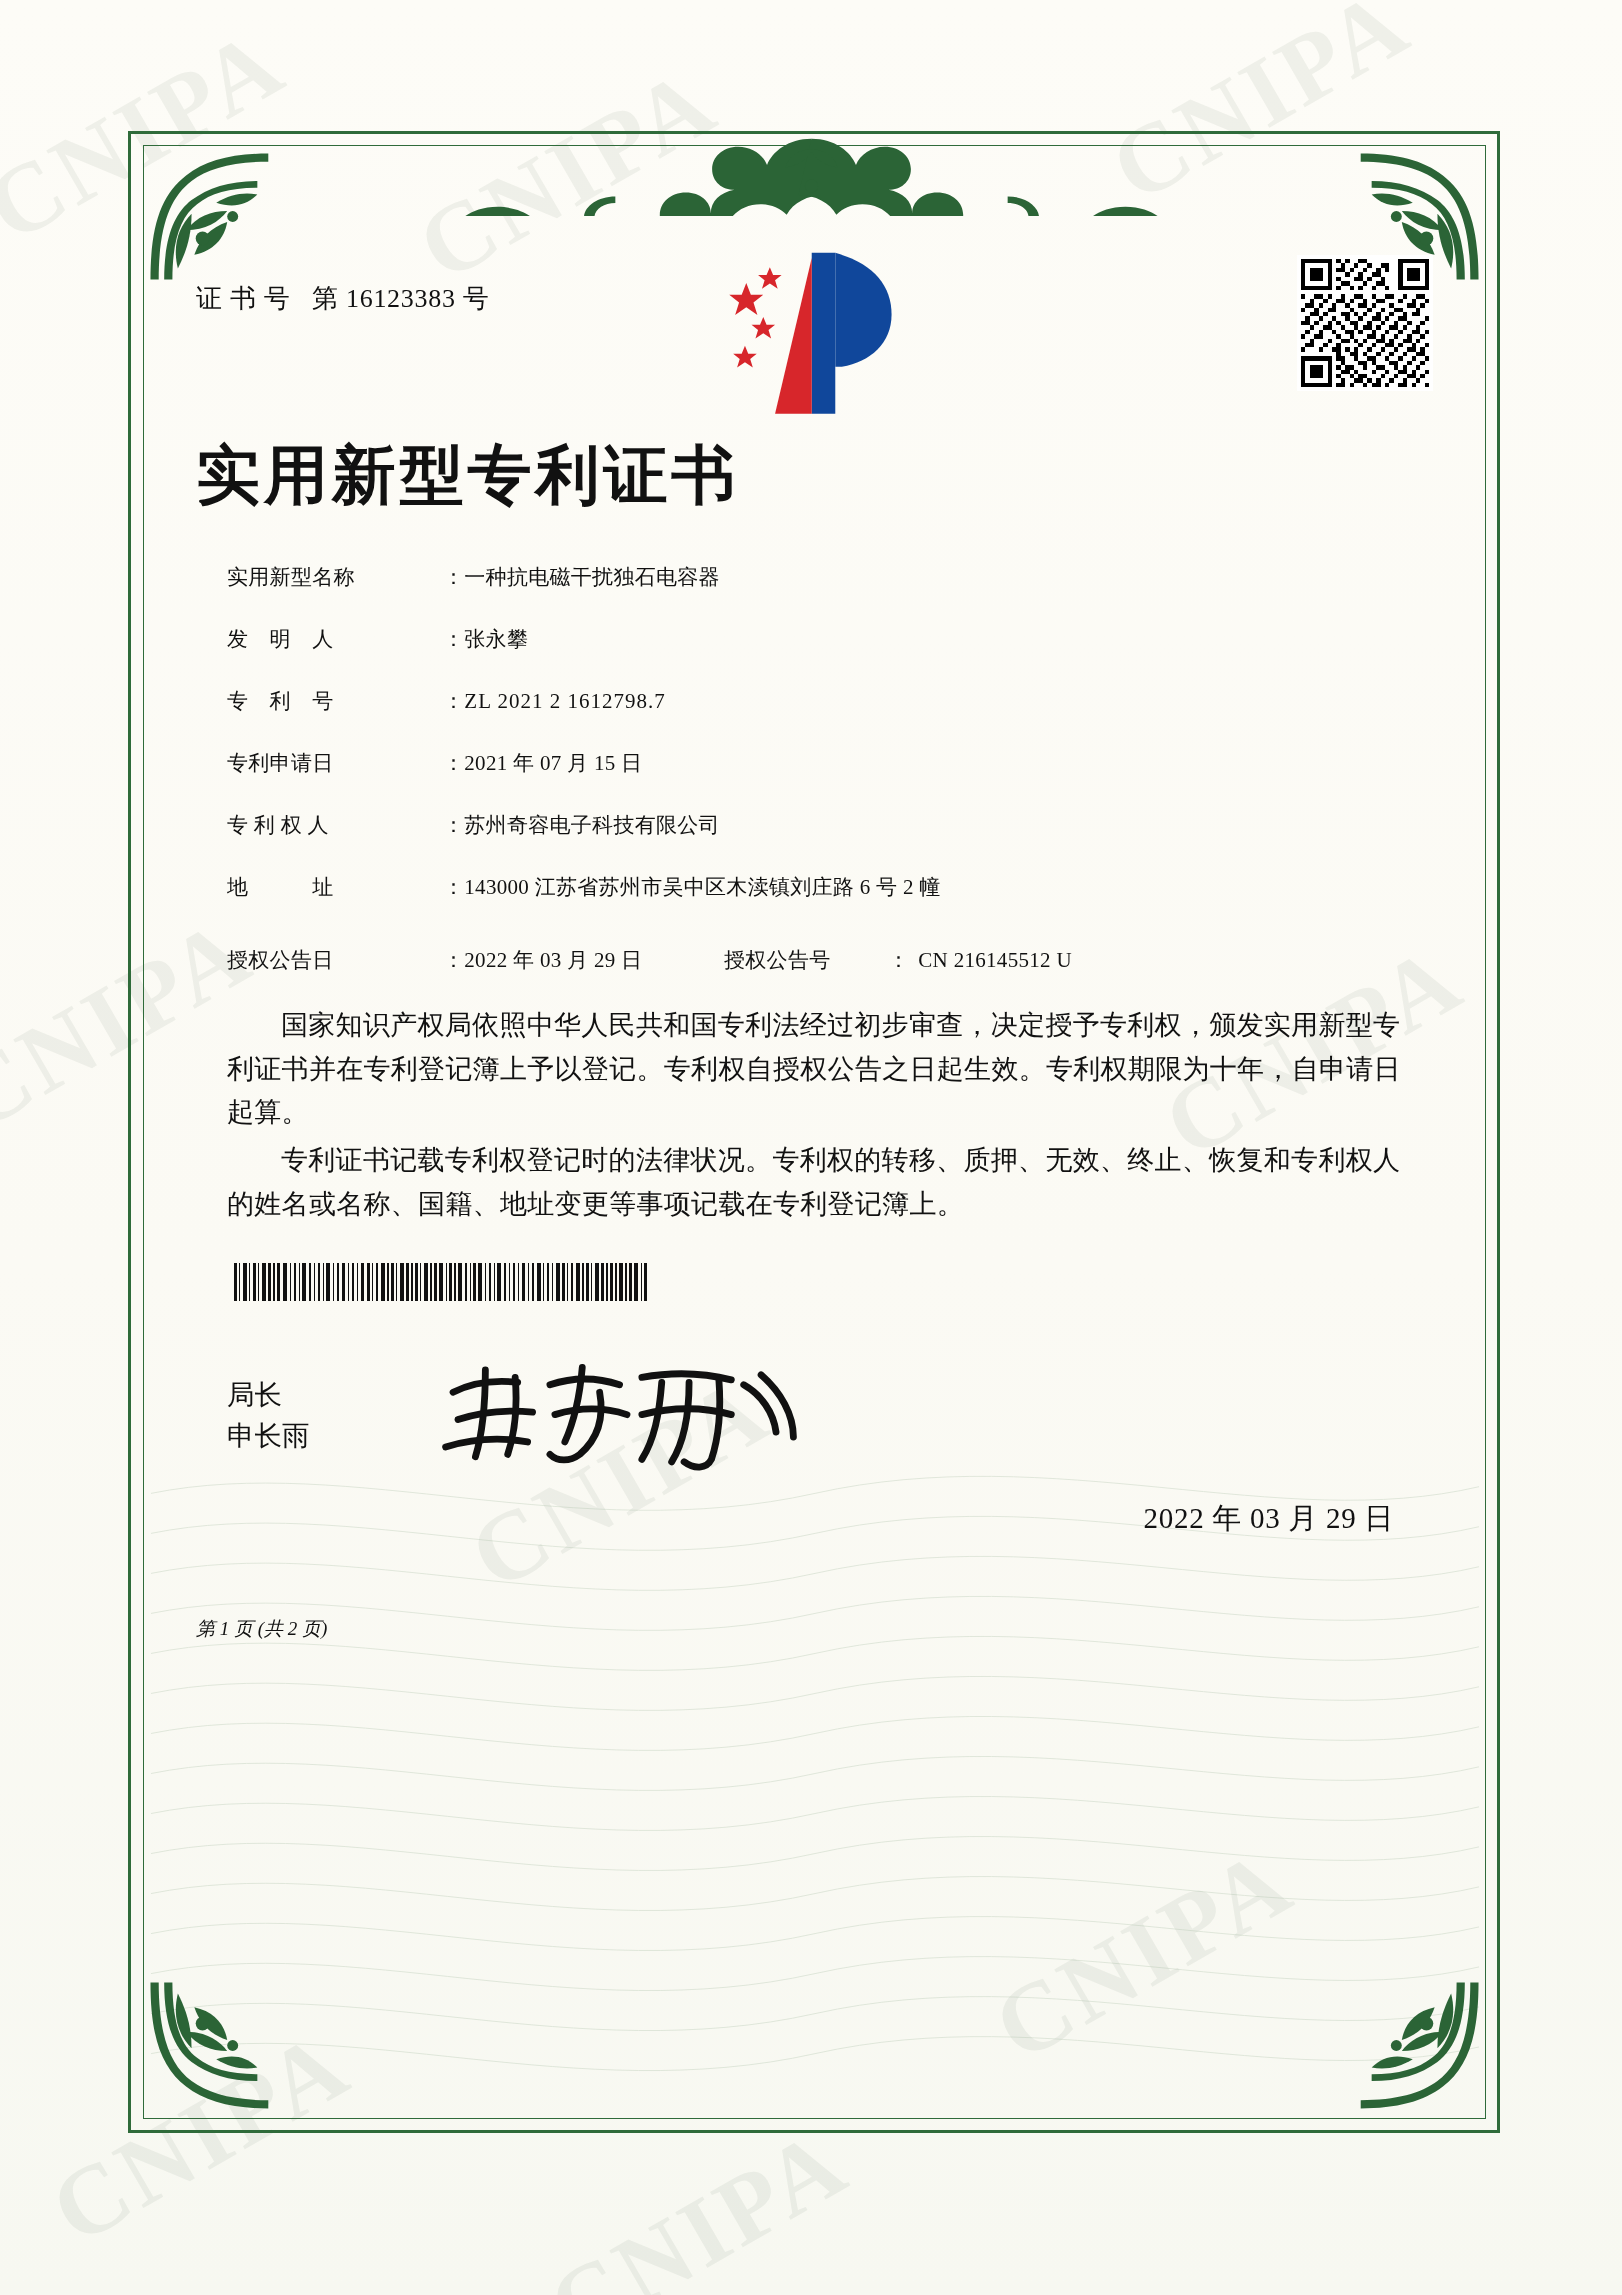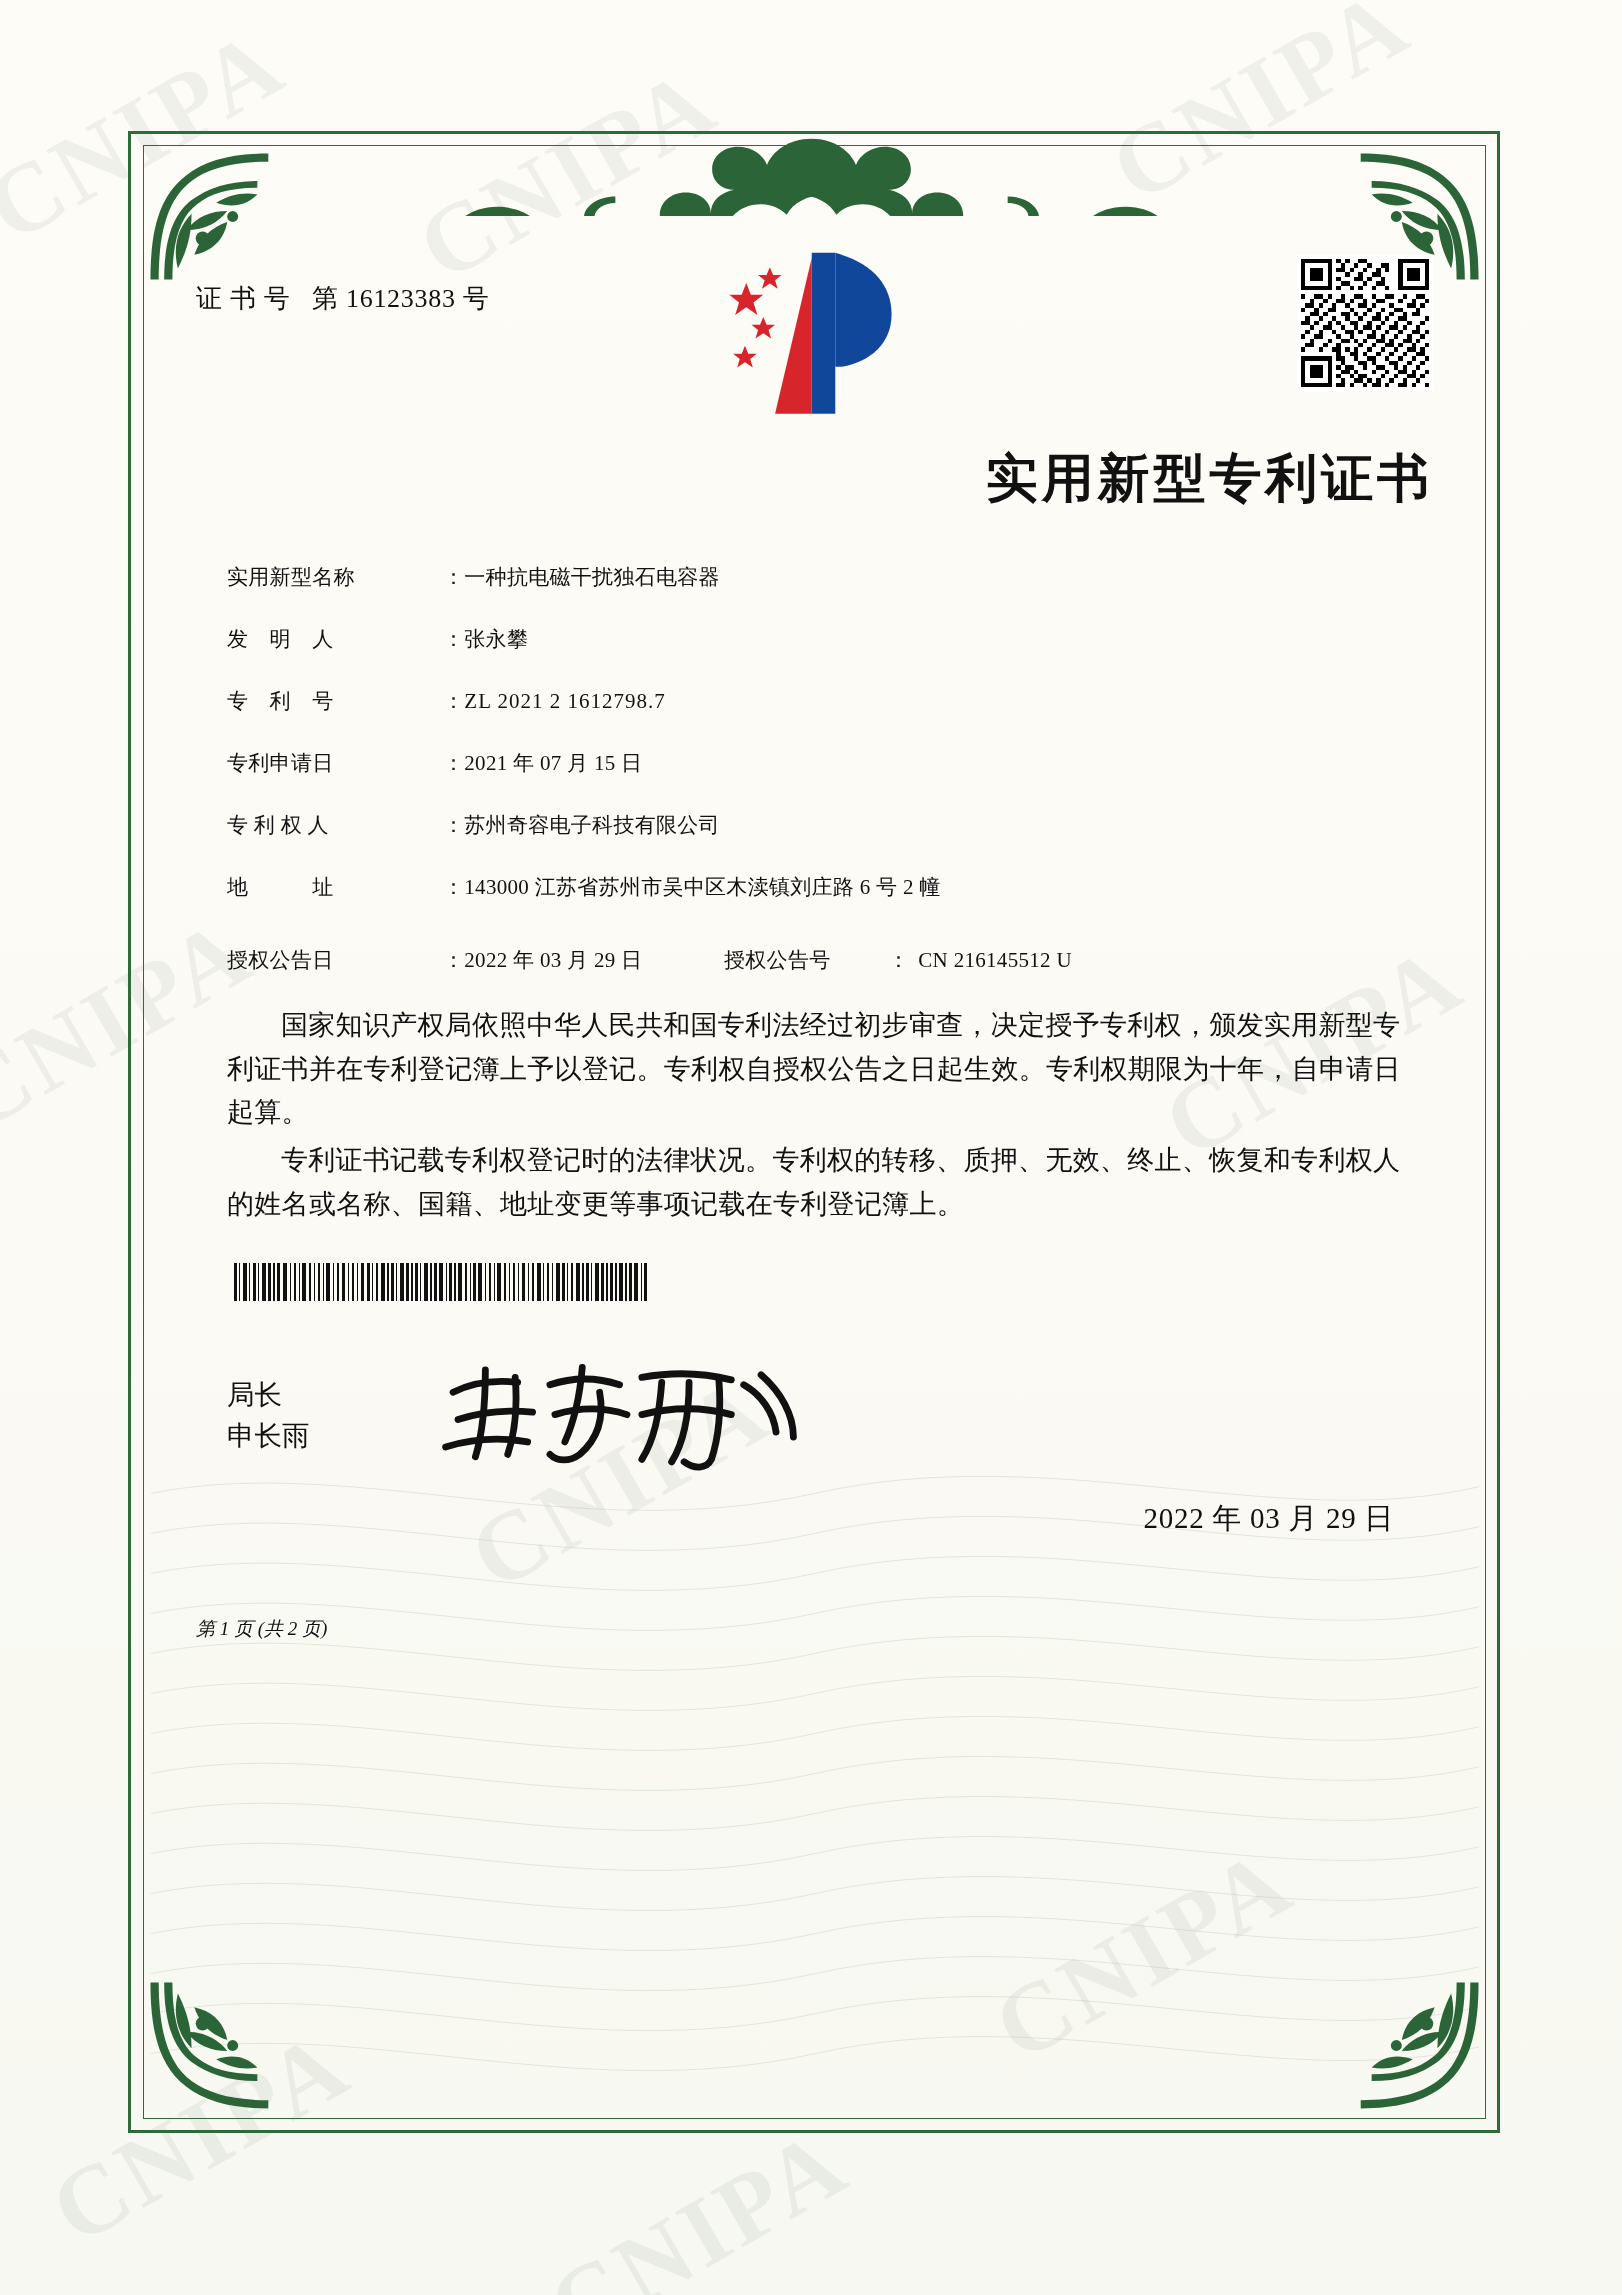--- a/index.html
+++ b/index.html
@@ -96,24 +96,24 @@
 
   .emblem {
     position: absolute;
     left: 50%; top: 29.4px;
     transform: translateX(-50%);
     width: 216px; height: 177px;
   }
 
   .title {
     position: absolute;
-    left: 0; top: 228px;
+    left: 0; top: 216px;
     width: 100%;
-    text-align: right;
-    font-size: 52px;
+    text-align: left;
+    font-size: 64px;
     font-weight: bold;
     letter-spacing: 3.9px;
     color: #111;
     font-family: "DejaVu Serif", serif;
   }
 
   .fields {
     position: absolute;
     left: 31px; top: 347px;
     width: 1178px;

